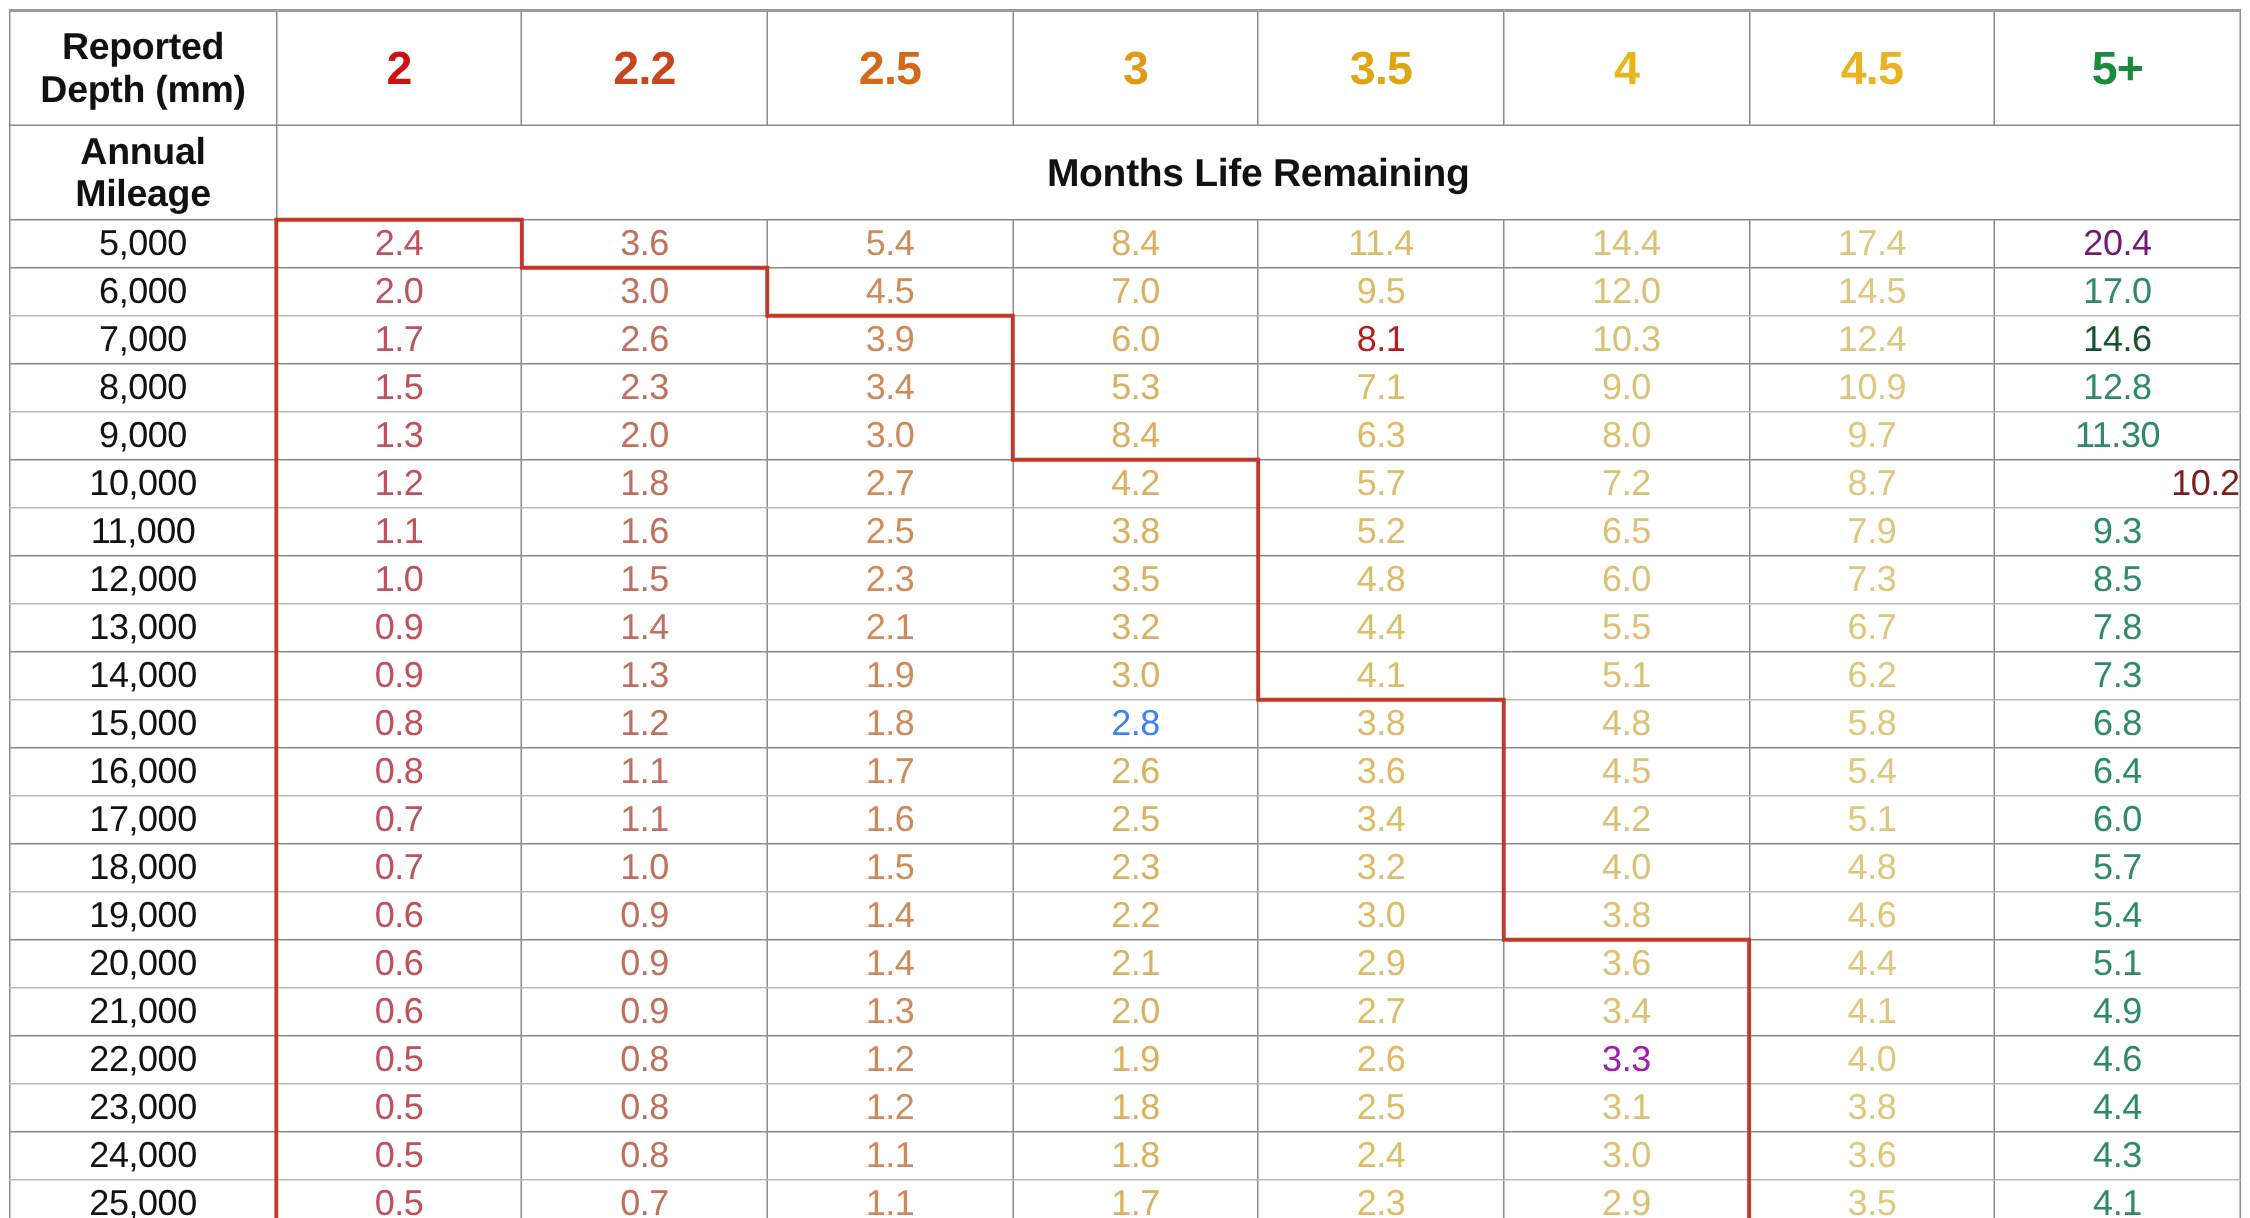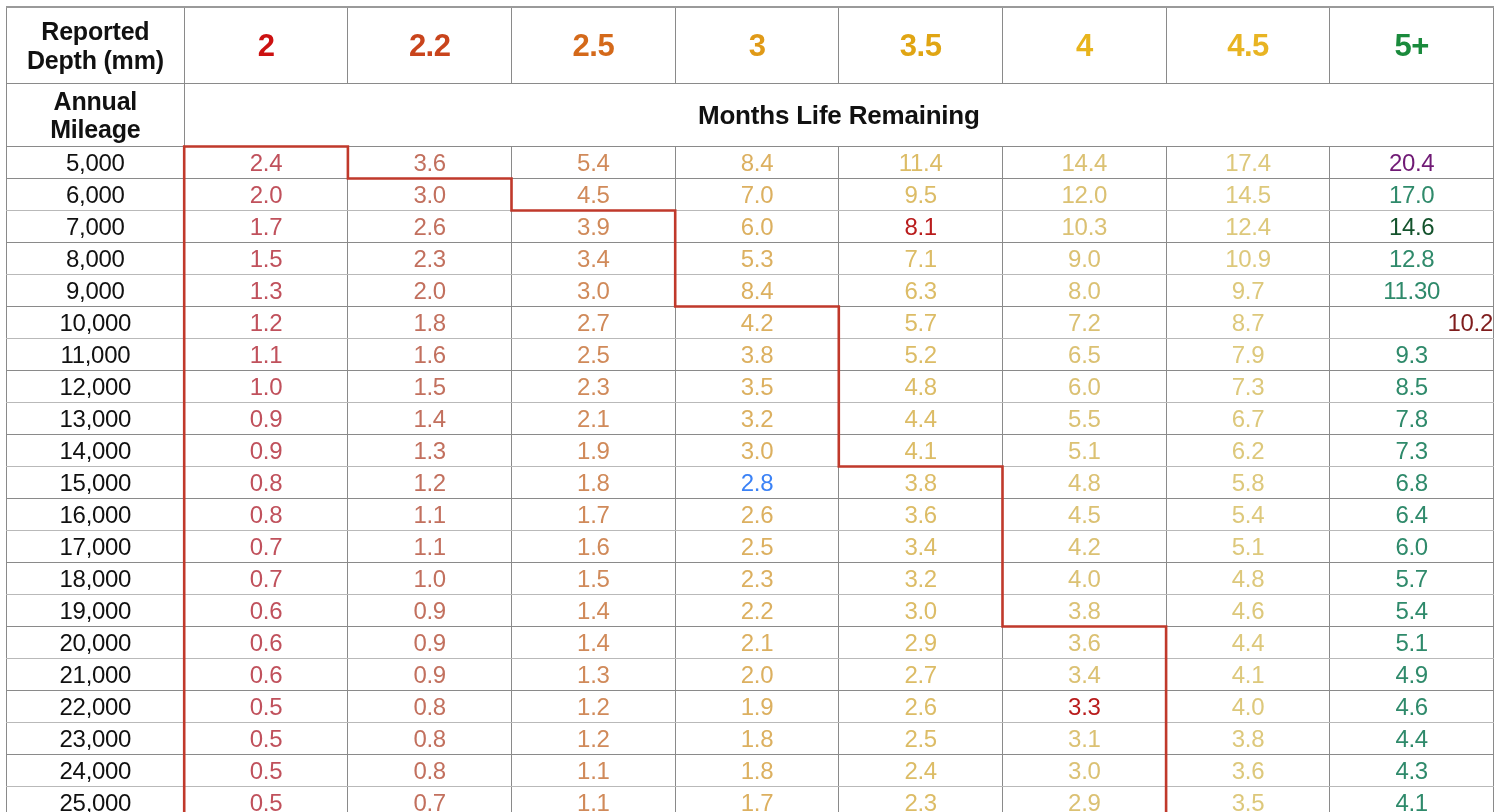--- a/index.html
+++ b/index.html
@@ -333,21 +333,21 @@
           <td class="val" style="color: rgb(221, 200, 123);">4.1</td>
           <td class="val" style="color: rgb(47, 138, 107);">4.9</td>
         </tr>
         <tr class="data-row alt">
           <td class="row-label">22,000</td>
           <td class="val" style="color: rgb(192, 81, 92);">0.5</td>
           <td class="val" style="color: rgb(194, 112, 94);">0.8</td>
           <td class="val" style="color: rgb(208, 138, 90);">1.2</td>
           <td class="val" style="color: rgb(220, 176, 96);">1.9</td>
           <td class="val" style="color: rgb(220, 188, 102);">2.6</td>
-          <td class="val" style="color: #b91c1c;">3.3</td>
+          <td class="val" style="color: #a21caf;">3.3</td>
           <td class="val" style="color: rgb(221, 200, 123);">4.0</td>
           <td class="val" style="color: rgb(47, 138, 107);">4.6</td>
         </tr>
         <tr class="data-row">
           <td class="row-label">23,000</td>
           <td class="val" style="color: rgb(192, 81, 92);">0.5</td>
           <td class="val" style="color: rgb(194, 112, 94);">0.8</td>
           <td class="val" style="color: rgb(208, 138, 90);">1.2</td>
           <td class="val" style="color: rgb(220, 176, 96);">1.8</td>
           <td class="val" style="color: rgb(220, 188, 102);">2.5</td>

